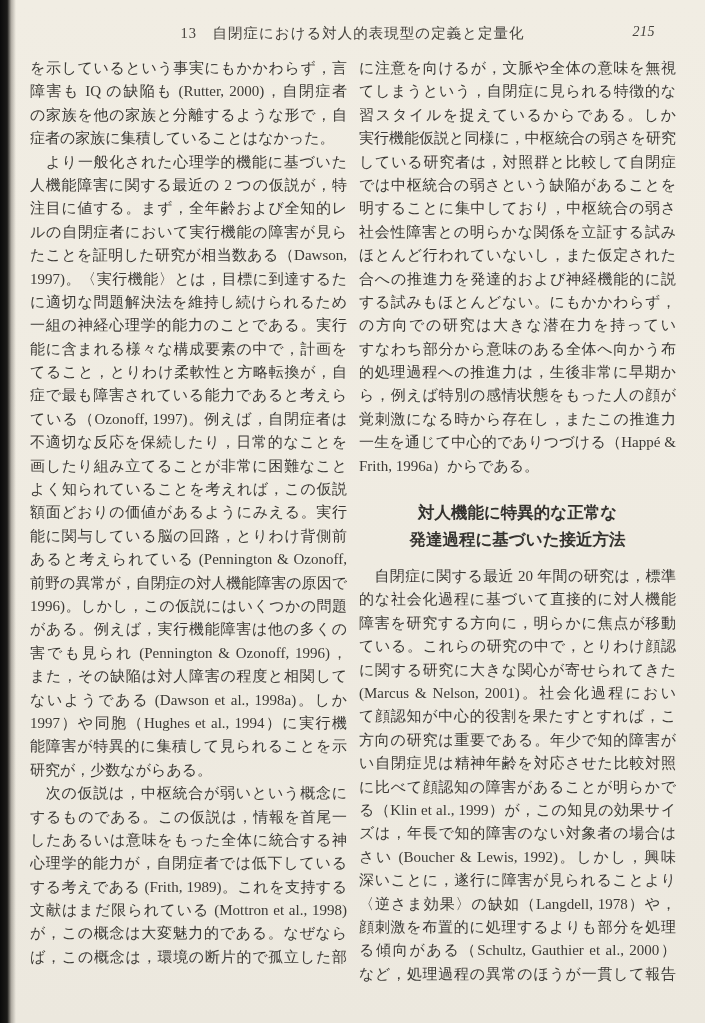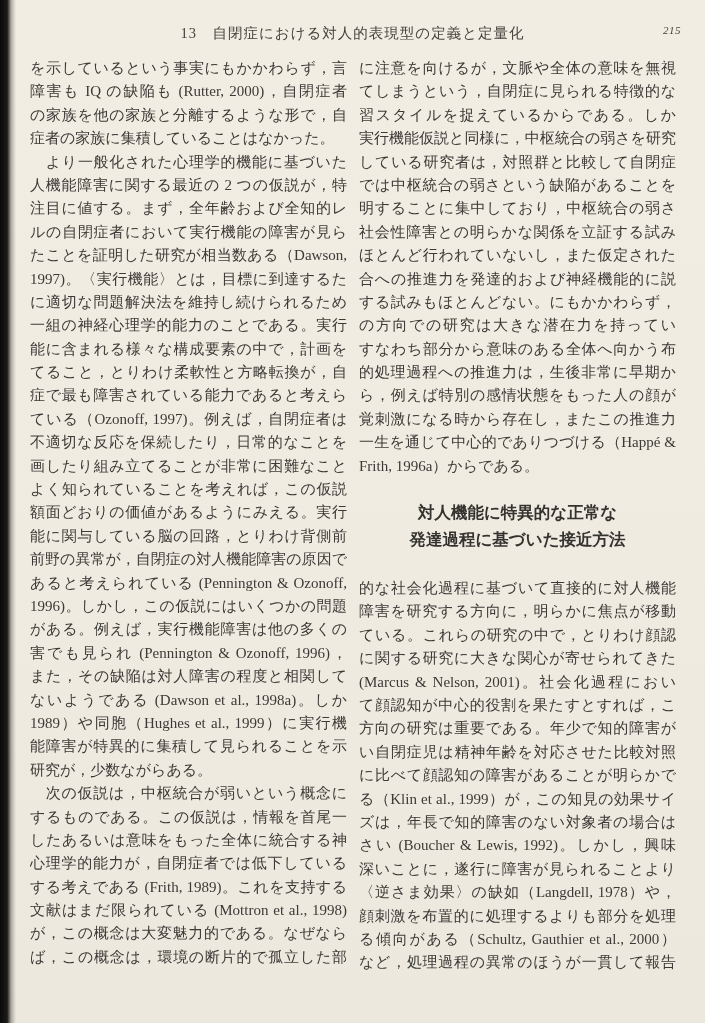--- a/index.html
+++ b/index.html
@@ -18,41 +18,41 @@
   .scan-edge {
     position: absolute; left: 0; top: 0; height: 100%; width: 16px;
     background: linear-gradient(90deg, #0a0a0a 0%, #1c1b19 45%, rgba(60,55,48,0.35) 70%, rgba(60,55,48,0) 100%);
   }
   .running-head {
     position: absolute; top: 24px; left: 0; width: 705px;
     text-align: center;
     font-size: 14.5px; letter-spacing: 1px; color: #45423d;
   }
   .folio {
-    position: absolute; top: 24px; right: 24px;
-    font-style: italic; font-size: 11px; color: #45423d;
+    position: absolute; top: 24px; right: 50px;
+    font-style: italic; font-size: 14px; color: #45423d;
     letter-spacing: 0.5px;
   }
   .col {
     position: absolute; top: 57px; width: 317px;
   }
   .col.left  { left: 30px; }
   .col.right { left: 359px; }
   .block { margin: 0; }
   .line {
     height: 23.4px; line-height: 23.4px;
     font-size: 15px;
     text-align: justify;
     text-align-last: justify;
     text-justify: inter-ideograph;
     overflow: hidden;
     white-space: pre-wrap;
   }
   .line.end { text-align-last: left; }
-  .block.heading { margin-top: 21px; margin-bottom: 24px; }
+  .block.heading { margin-top: 21px; margin-bottom: 12px; }
   .block.heading .line {
     height: 27px; line-height: 27px;
     font-size: 16.5px; font-weight: bold;
     color: #35332f;
     text-align: center; text-align-last: center;
   }
 </style>
 </head>
 <body>
 
@@ -80,28 +80,28 @@
       <div class="line">一組の神経心理学的能力のことである。実行機</div>
       <div class="line">能に含まれる様々な構成要素の中で，計画を立</div>
       <div class="line">てること，とりわけ柔軟性と方略転換が，自閉</div>
       <div class="line">症で最も障害されている能力であると考えられ</div>
       <div class="line">ている（Ozonoff, 1997)。例えば，自閉症者は</div>
       <div class="line">不適切な反応を保続したり，日常的なことを計</div>
       <div class="line">画したり組み立てることが非常に困難なことが</div>
       <div class="line">よく知られていることを考えれば，この仮説は</div>
       <div class="line">額面どおりの価値があるようにみえる。実行機</div>
       <div class="line">能に関与している脳の回路，とりわけ背側前頭</div>
+      <div class="line">あると考えられている (Pennington &amp; Ozonoff,</div>
       <div class="line">前野の異常が，自閉症の対人機能障害の原因で</div>
-      <div class="line">あると考えられている (Pennington &amp; Ozonoff,</div>
       <div class="line">1996)。しかし，この仮説にはいくつかの問題点</div>
       <div class="line">がある。例えば，実行機能障害は他の多くの障</div>
       <div class="line">害でも見られ (Pennington &amp; Ozonoff, 1996)，</div>
       <div class="line">また，その缺陥は対人障害の程度と相関してい</div>
       <div class="line">ないようである (Dawson et al., 1998a)。しか</div>
-      <div class="line">1989）や同胞（Hughes et al., 1999）に実行機</div>
+      <div class="line">1997）や同胞（Hughes et al., 1994）に実行機</div>
       <div class="line">能障害が特異的に集積して見られることを示す</div>
       <div class="line end">研究が，少数ながらある。</div>
     </div>
     <div class="block para">
       <div class="line">　次の仮説は，中枢統合が弱いという概念に関</div>
       <div class="line">するものである。この仮説は，情報を首尾一貫</div>
       <div class="line">したあるいは意味をもった全体に統合する神経</div>
       <div class="line">心理学的能力が，自閉症者では低下していると</div>
       <div class="line">する考えである (Frith, 1989)。これを支持する</div>
       <div class="line">文献はまだ限られている (Mottron et al., 1998)</div>
@@ -128,20 +128,21 @@
       <div class="line">ら，例えば特別の感情状態をもった人の顔が視</div>
       <div class="line">覚刺激になる時から存在し，またこの推進力が</div>
       <div class="line">一生を通じて中心的でありつづける（Happé &amp;</div>
       <div class="line end">Frith, 1996a）からである。</div>
     </div>
     <div class="block heading">
       <div class="line">対人機能に特異的な正常な</div>
       <div class="line">発達過程に基づいた接近方法</div>
     </div>
     <div class="block para">
+      <div class="line">　自閉症に関する最近 20 年間の研究は，標準</div>
       <div class="line">的な社会化過程に基づいて直接的に対人機能</div>
       <div class="line">障害を研究する方向に，明らかに焦点が移動し</div>
       <div class="line">ている。これらの研究の中で，とりわけ顔認知</div>
       <div class="line">に関する研究に大きな関心が寄せられてきた</div>
       <div class="line">(Marcus &amp; Nelson, 2001)。社会化過程におい</div>
       <div class="line">て顔認知が中心的役割を果たすとすれば，この</div>
       <div class="line">方向の研究は重要である。年少で知的障害が重</div>
       <div class="line">い自閉症児は精神年齢を対応させた比較対照児</div>
       <div class="line">に比べて顔認知の障害があることが明らかであ</div>
       <div class="line">る（Klin et al., 1999）が，この知見の効果サイ</div>

